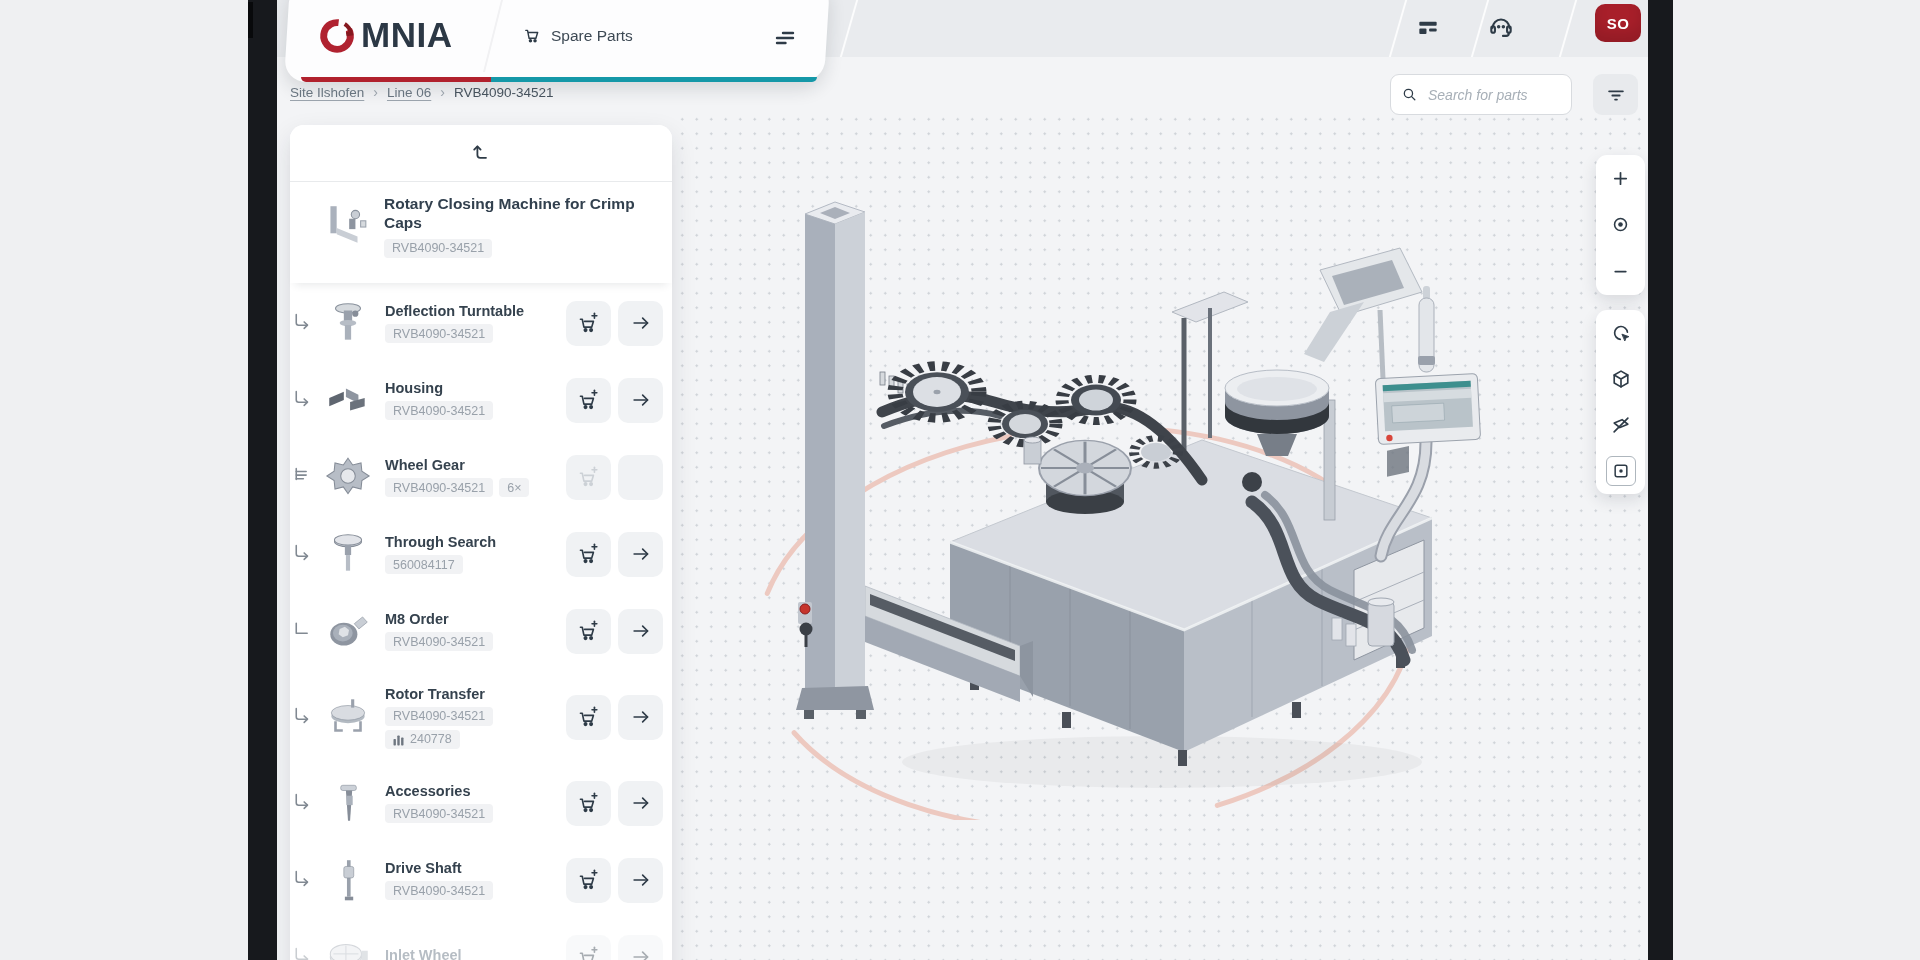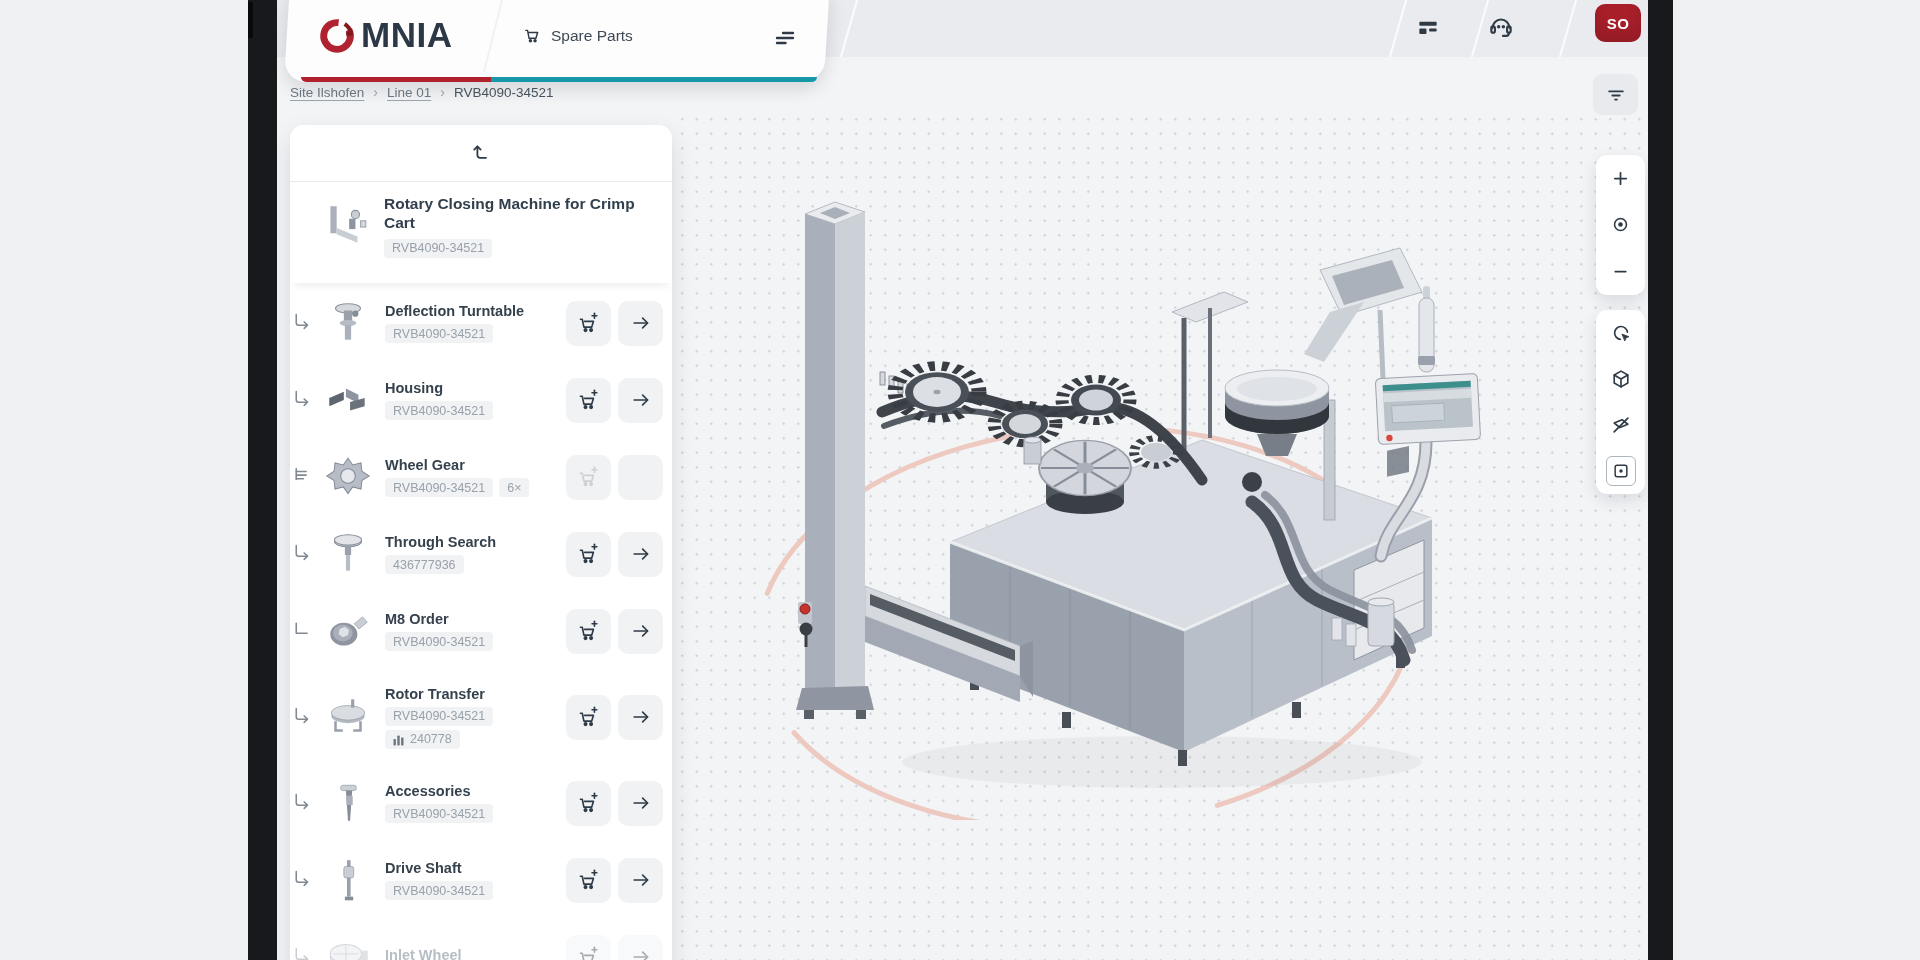--- a/index.html
+++ b/index.html
@@ -158,25 +158,34 @@
         <div class="accent-strip">
             <span class="red"></span>
             <span class="teal"></span>
           </div>
       </div>
     </div>
 
     <div class="breadcrumb" id="breadcrumb">
         <span class="crumb link">Site Ilshofen</span>
         <span class="sep">›</span>
-        <span class="crumb link">Line 01</span>
+        <span class="crumb link">Line 06</span>
         <span class="sep">›</span>
         <span class="crumb current">RVB4090-34521</span>
       </div>
 
+    <div class="search">
+      <span class="ic" id="ic-search">
+          <svg width="17" height="17" viewBox="0 0 24 24" fill="none" stroke="#2e3b47" stroke-width="1.8" stroke-linecap="round" stroke-linejoin="round">
+            <circle cx="10.5" cy="10.5" r="5.8"></circle>
+            <path d="M15 15l4.5 4.5"></path>
+          </svg>
+        </span>
+      <input placeholder="Search for parts" style="">
+    </div>
     <button class="filter-btn" id="ic-filter">
         <svg width="22" height="22" viewBox="0 0 24 24" fill="none" stroke="#2e3b47" stroke-width="1.8" stroke-linecap="round" stroke-linejoin="round">
           <g stroke-width="2">
             <path d="M4.5 8h15"></path>
             <path d="M8 12.5h8"></path>
             <path d="M11 17h2"></path>
           </g>
         </svg>
       </button>
 
@@ -328,21 +337,21 @@
           <span class="parent-thumb ic" id="parent-thumb">
               <svg width="50" height="50" viewBox="0 0 48 48">
                 <path d="M10 5h6v26h-6z" fill="#aab1bc"></path>
                 <path d="M16 26l20 8v6l-20-8z" fill="#c9ced5"></path>
                 <rect x="28" y="17" width="6" height="10" fill="#8e95a0"></rect>
                 <circle cx="34" cy="13" r="4" fill="#c9ced5" stroke="#8a929d"></circle>
                 <rect x="39" y="19" width="5" height="6" fill="#d6dade" stroke="#9aa1ac"></rect>
               </svg>
             </span>
           <div class="parent-meta">
-            <div class="parent-title">Rotary Closing Machine for Crimp Cart</div>
+            <div class="parent-title">Rotary Closing Machine for Crimp Caps</div>
             <span class="chip">RVB4090-34521</span>
           </div>
         </div>
       </div>
       <div class="rows" id="rows">
           <div class="row">
             <span class="tree ic">
               <svg width="25" height="25" viewBox="0 0 24 24" fill="none" stroke="#818992" stroke-width="1.5" stroke-linecap="round" stroke-linejoin="round">
                 <path d="M6 3.5v7.8q0 2.3 2.3 2.3h8.2"></path>
                 <path d="M13.6 10.5l3.2 3.1-3.2 3.1"></path>
@@ -481,21 +490,21 @@
               <svg width="50" height="50" viewBox="0 0 48 48">
                 <ellipse cx="24" cy="12" rx="13" ry="5" fill="#ccd1d8" stroke="#868d98"></ellipse>
                 <ellipse cx="24" cy="10.5" rx="13" ry="5" fill="#e2e4e9" stroke="#868d98"></ellipse>
                 <rect x="21" y="15" width="6" height="10" fill="#9aa1ac"></rect>
                 <rect x="22" y="25" width="4" height="15" fill="#b7bdc6"></rect>
               </svg>
             </span>
             <div class="meta">
               <div class="ttl">Through Search</div>
               <div class="chips">
-                <span class="chip">436777936</span>
+                <span class="chip">560084117</span>
               </div>
             </div>
             <div class="acts">
               <button class="tile">
                 <span class="ic">
                   <svg width="23" height="23" viewBox="0 0 24 24" fill="none" stroke="#2e3b47" stroke-width="1.8" stroke-linecap="round" stroke-linejoin="round">
                     <g stroke-width="1.7">
                       <path d="M3.6 7.6h1.9l1.7 8.2h8.1l1.8-6H7.9"></path>
                       <circle class="f" cx="8.9" cy="18.9" r="1.25" fill="#2e3b47"></circle>
                       <circle class="f" cx="14.7" cy="18.9" r="1.25" fill="#2e3b47"></circle>

